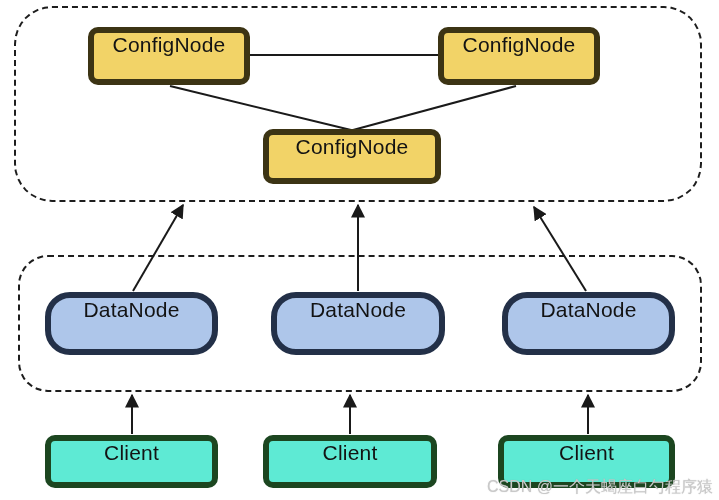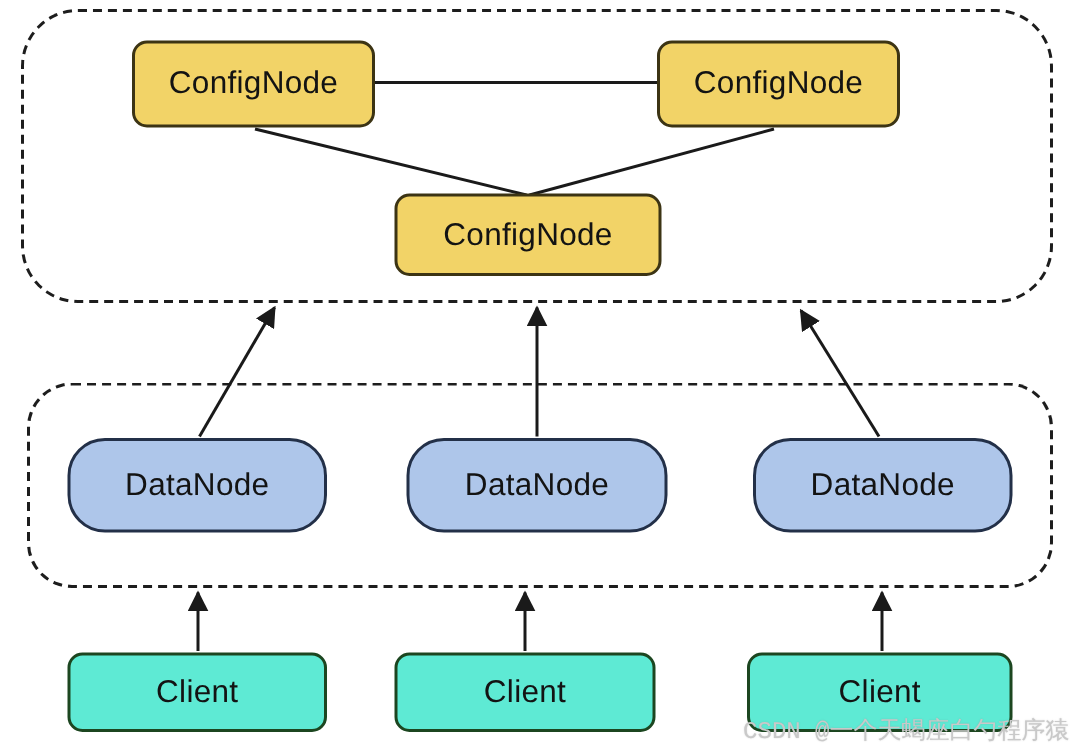--- a/index.html
+++ b/index.html
@@ -31,25 +31,25 @@
   }
   .edges {
     position: absolute;
     left: 0; top: 0;
     width: 719px; height: 500px;
     pointer-events: none;
   }
   .node {
     position: absolute;
     display: flex;
-    align-items: center;
+    align-items: flex-start;
     justify-content: center;
     box-sizing: border-box;
     border-radius: 10px;
-    border: 2px solid #1d4ed8;
+    border: 6px solid #1d4ed8;
     font-size: 21px;
     color: #131313;
     letter-spacing: 0.2px;
   }
   .node-config {
     background: #F2D367;
     border-color: #3C3414;
   }
   .node-data {
     background: #AEC6EA;
@@ -62,21 +62,20 @@
   }
   .watermark {
     position: absolute;
     right: 6px;
     bottom: 2px;
     font-size: 16px;
     color: #c9c9c9;
     text-shadow: 0 0 1px rgba(120,120,120,0.35);
     white-space: nowrap;
     z-index: 5;
-    font-family: Liberation Mono, monospace;
   }
 </style>
 </head>
 <body>
 
 <div class="canvas">
 
   <div class="cluster cluster-config"></div>
   <div class="cluster cluster-data"></div>
 

